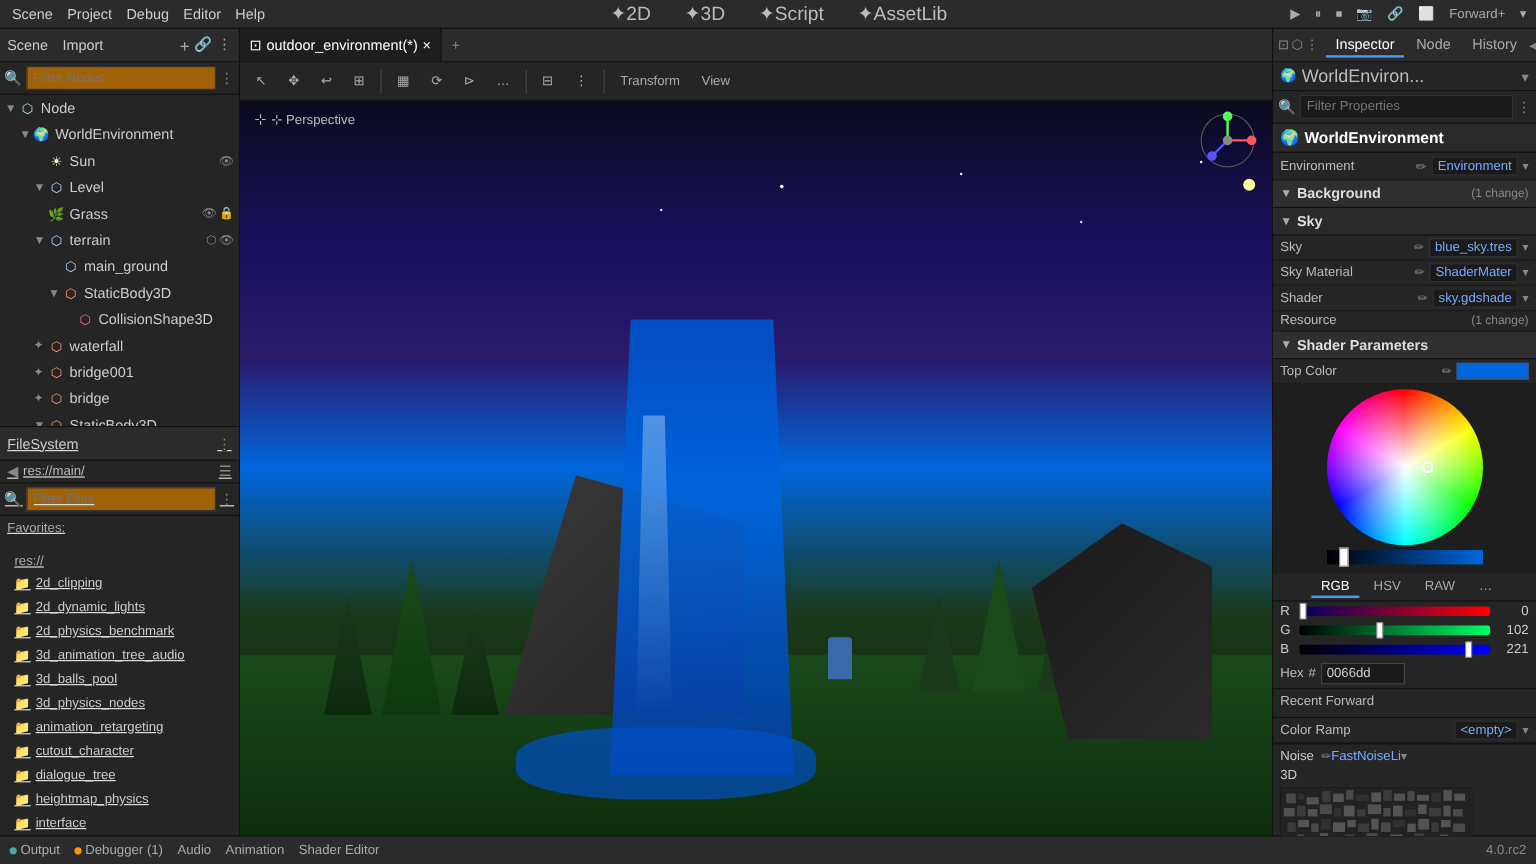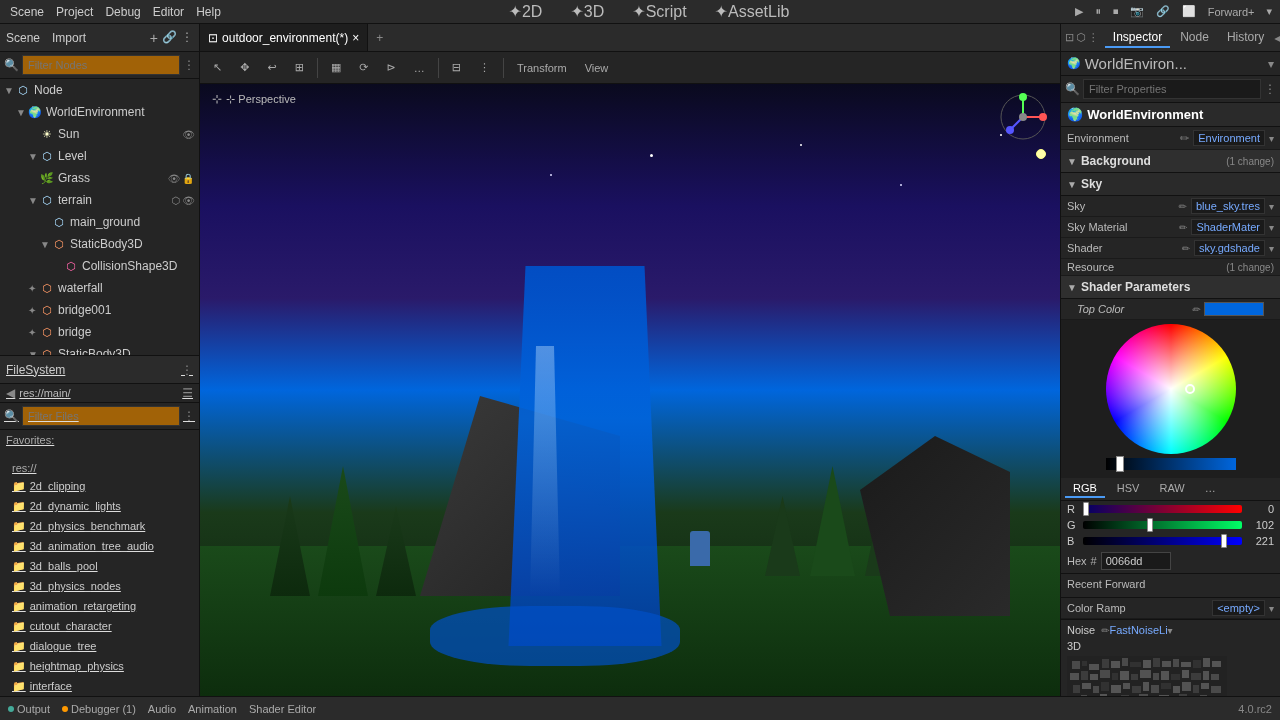--- a/index.html
+++ b/index.html
@@ -503,20 +503,21 @@
     .rgb-tab {
       padding: 2px 8px;
       font-size: 11px;
       cursor: pointer;
       color: #aaa;
       border-bottom: 2px solid transparent;
     }
     .rgb-tab.active {
       color: #fff;
       border-bottom-color: #4a9af4;
+      margin-left: 28px;
     }
     .channel-row {
       display: flex;
       align-items: center;
       padding: 2px 6px;
       gap: 4px;
     }
     .channel-label {
       font-size: 11px;
       color: #ccc;
@@ -598,24 +599,23 @@
       width: 160px;
       height: 80px;
       background: #111;
       position: relative;
       overflow: hidden;
     }
 
     .top-color-row {
       display: flex;
       align-items: center;
-      padding: 3px 16px;
+      padding: 3px 6px;
       gap: 4px;
       border-bottom: 1px solid #1a1a1a;
-      font-style: italic;
     }
     .top-color-swatch {
       width: 60px;
       height: 14px;
       background: #0066dd;
       border: 1px solid #555;
       cursor: pointer;
     }
 
     

